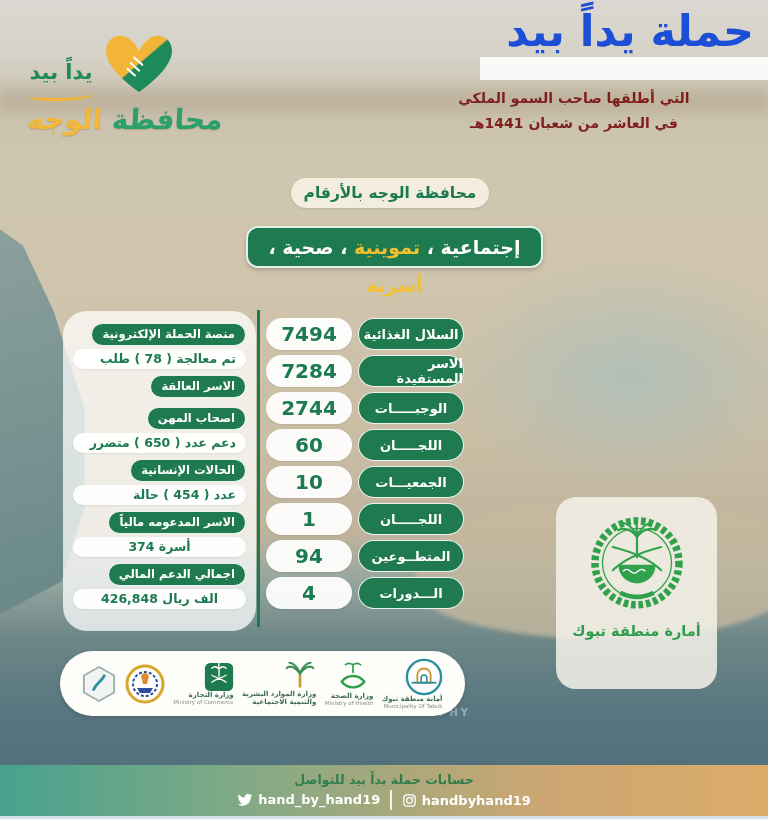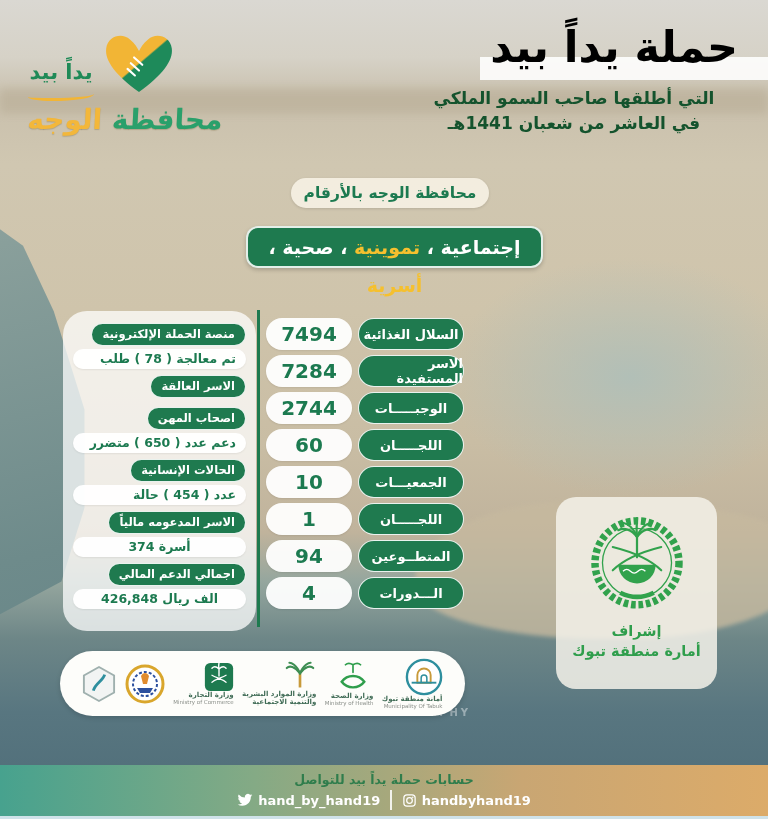--- a/index.html
+++ b/index.html
@@ -36,24 +36,24 @@
   .brand-swoosh{position:absolute;left:28px;top:90px;width:66px;height:8px;z-index:2;
     border-bottom:3px solid #f2b535;border-radius:0 0 70% 40%;}
   .gov-title{position:absolute;left:20px;top:103px;width:210px;z-index:2;
     font-size:28px;font-weight:bold;text-align:center;transform:skewX(-3deg);
     text-shadow:0 1px 1px rgba(90,70,20,.25);}
   .gov-g{color:#2aa06b;} .gov-y{color:#f3b73a;}
 
   
   .title-band{position:absolute;right:0;top:57px;width:288px;height:23px;z-index:1;
     background:rgba(255,255,255,.88);}
-  .main-title{position:absolute;right:14px;top:8px;margin:16px;z-index:2;
-    color:#000000;font-size:43px;font-weight:bold;line-height:1.1;}
+  .main-title{position:absolute;right:14px;top:8px;margin:0;z-index:2;
+    color:#1d4ed8;font-size:43px;font-weight:bold;line-height:1.1;}
   .subtitle{position:absolute;right:8px;top:86px;width:372px;z-index:2;
-    color:#14532d;font-size:17px;font-weight:bold;line-height:25px;text-align:center;}
+    color:#7f1d1d;font-size:14px;font-weight:bold;line-height:25px;text-align:center;}
   .numbers-pill{position:absolute;left:291px;top:178px;width:198px;height:30px;z-index:2;
     background:rgba(245,240,227,.92);border-radius:16px;color:#1c7a50;
     font-size:15.5px;font-weight:bold;line-height:30px;text-align:center;
     box-shadow:0 1px 3px rgba(0,0,0,.12);}
   .categories-pill{position:absolute;left:246px;top:226px;width:297px;height:42px;z-index:2;
     background:#1e7a4f;border:2px solid rgba(255,255,255,.88);border-radius:12px;
     font-size:19px;font-weight:bold;line-height:38px;text-align:center;
     box-sizing:border-box;box-shadow:0 2px 4px rgba(0,0,0,.2);color:#fff;}
 
   
@@ -95,21 +95,21 @@
   .partner{display:flex;flex-direction:column;align-items:flex-end;line-height:1.1;}
   .cap-ar{font-size:7px;font-weight:bold;color:#3f6b55;}
   .cap-en{font-size:5.5px;color:#8a8f89;}
 
   
   .footer{position:absolute;left:0;top:765px;width:768px;height:63px;z-index:3;
     background:linear-gradient(90deg,#47a28e 0%,#84aa85 33%,#c9a673 68%,#dcab69 100%);}
   .footer-title{margin-top:7px;text-align:center;color:#2f7d4c;font-size:12.5px;font-weight:bold;}
   .handles{display:flex;justify-content:center;align-items:center;gap:10px;margin-top:3px;
     color:#fff;font-size:13px;font-weight:bold;}
-  .handle{display:flex;align-items:center;gap:5px;}
+  .handle{display:flex;align-items:flex-start;gap:5px;}
   .h-divider{width:1.5px;height:20px;background:rgba(255,255,255,.85);}
   .bottom-strip{position:absolute;left:0;bottom:0;width:768px;height:3px;z-index:4;
     background:#cfe2e9;}
 </style>
 </head>
 <body>
 
 <div class="poster">
 
   <div class="bg-base"></div>
@@ -211,21 +211,20 @@
         </g>
         <g stroke-width="2.2" stroke-linecap="round">
           <path d="M34 70 C44 60 58 52 86 45"></path>
           <path d="M86 70 C76 60 62 52 34 45"></path>
         </g>
         <path d="M40 64 A20 20 0 0 0 80 64 Z" fill="#31a24c" stroke="none"></path>
         <path d="M45 71 q4 -4 8 0 q4 4 8 0 q4 -4 8 0" stroke="#ffffff" stroke-width="1.4"></path>
         <path d="M42 94 Q60 103 78 94" stroke-width="5"></path>
       </g>
     </svg>
-    <div class="sup-line" dir="rtl">إشراف</div>
     <div class="sup-line" dir="rtl">أمارة منطقة تبوك</div>
   </aside>
 
   <div class="partners">
     <div class="partner">
       <svg width="34" height="38" viewBox="0 0 36 40">
         <polygon points="18,2 34,11 34,29 18,38 2,29 2,11" fill="#f2f4f3" stroke="#9fb0ae" stroke-width="2"></polygon>
         <path d="M12 27 C14 19 22 17 24 10" stroke="#2e8f9e" stroke-width="3" fill="none"></path>
       </svg>
     </div>

